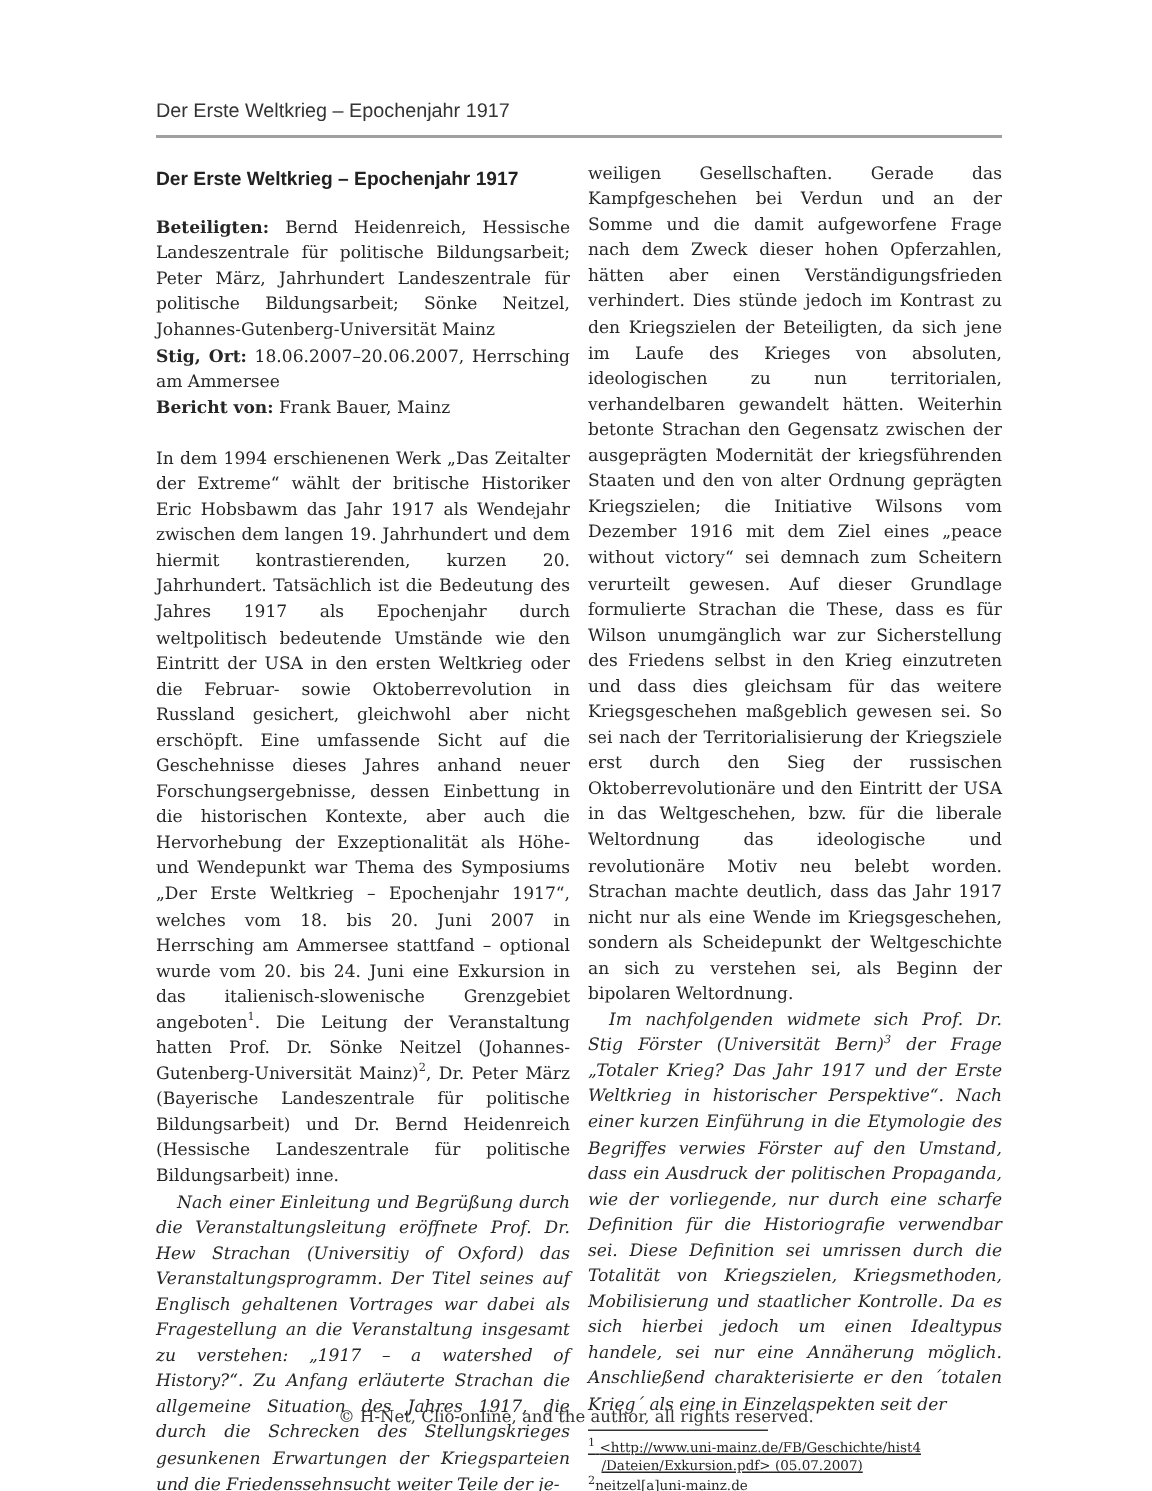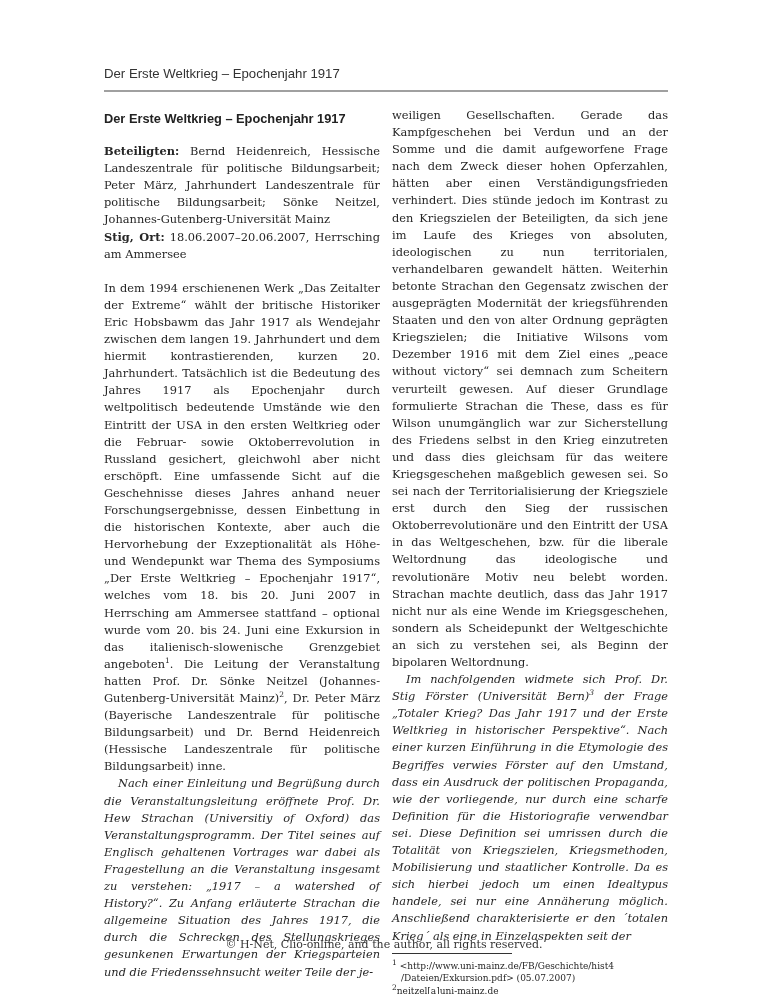--- a/index.html
+++ b/index.html
@@ -23,38 +23,39 @@
     margin: 0 0 16px 0; color: #222; text-align: left;
   }
   .meta p { margin: 0; }
   .meta b { font-weight: bold; }
   .body p { margin: 0; }
   .body p.indent { text-indent: 14px; font-style: italic; }
   .spacer { height: 17px; }
   sup { font-size: 7.5px; line-height: 0; }
   .fn-rule { width: 120px; height: 1px; background: #333; margin: 8px 0 6px 0; }
   .footnotes { font-size: 9px; line-height: 12.6px; text-align: left; }
-  .footnotes div { margin: 0; }
+  .footnotes div { margin: 0; text-decoration: underline; }
   .footnotes .cont { padding-left: 9px; }
   .footer {
     position: absolute; left: 0; width: 768px; top: 938px; text-align: center;
     font-family: "DejaVu Serif", serif; font-size: 11px; color: #333;
   }
 </style>
 </head>
 <body>
 
 <div class="running-head">Der Erste Weltkrieg – Epochenjahr 1917</div>
 <div class="head-rule"></div>
 
 <div class="col col-left">
   <div class="article-title">Der Erste Weltkrieg – Epochenjahr 1917</div>
   <div class="meta">
     <p><b>Beteiligten:</b> <span>Bernd Heidenreich, Hessische Landeszentrale für politische Bildungsarbeit; Peter März, Jahrhundert Landeszentrale für politische Bildungsarbeit; Sönke Neitzel, Johannes-Gutenberg-Universität Mainz</span></p>
     <p><b>Stig, Ort:</b> <span>18.06.2007–20.06.2007, Herrsching am Ammersee</span></p>
+    <p><b>Bericht von:</b> <span>Frank Bauer, Mainz</span></p>
   </div>
   <div class="spacer"></div>
   <div class="body">
     <p><span>In dem 1994 erschienenen Werk „Das Zeitalter der Extreme“ wählt der britische Historiker Eric Hobsbawm das Jahr 1917 als Wendejahr zwischen dem langen 19. Jahrhundert und dem hiermit kontrastierenden, kurzen 20. Jahrhundert. Tatsächlich ist die Bedeutung des Jahres 1917 als Epochenjahr durch weltpolitisch bedeutende Umstände wie den Eintritt der USA in den ersten Weltkrieg oder die Februar- sowie Oktoberrevolution in Russland gesichert, gleichwohl aber nicht erschöpft. Eine umfassende Sicht auf die Geschehnisse dieses Jahres anhand neuer Forschungsergebnisse, dessen Einbettung in die historischen Kontexte, aber auch die Hervorhebung der Exzeptionalität als Höhe- und Wendepunkt war Thema des Symposiums „Der Erste Weltkrieg – Epochenjahr 1917“, welches vom 18. bis 20. Juni 2007 in Herrsching am Ammersee stattfand – optional wurde vom 20. bis 24. Juni eine Exkursion in das italienisch-slowenische Grenzgebiet angeboten</span><sup>1</sup><span>. Die Leitung der Veranstaltung hatten Prof. Dr. Sönke Neitzel (Johannes-Gutenberg-Universität Mainz)</span><sup>2</sup><span>, Dr. Peter März (Bayerische Landeszentrale für politische Bildungsarbeit) und Dr. Bernd Heidenreich (Hessische Landeszentrale für politische Bildungsarbeit) inne.</span></p>
     <p class="indent">Nach einer Einleitung und Begrüßung durch die Veranstaltungsleitung eröffnete Prof. Dr. Hew Strachan (Universitiy of Oxford) das Veranstaltungsprogramm. Der Titel seines auf Englisch gehaltenen Vortrages war dabei als Fragestellung an die Veranstaltung insgesamt zu verstehen: „1917 – a watershed of History?“. Zu Anfang erläuterte Strachan die allgemeine Situation des Jahres 1917, die durch die Schrecken des Stellungskrieges gesunkenen Erwartungen der Kriegsparteien und die Friedenssehnsucht weiter Teile der je-</p>
   </div>
 </div>
 
 <div class="col col-right">
   <div class="body">

